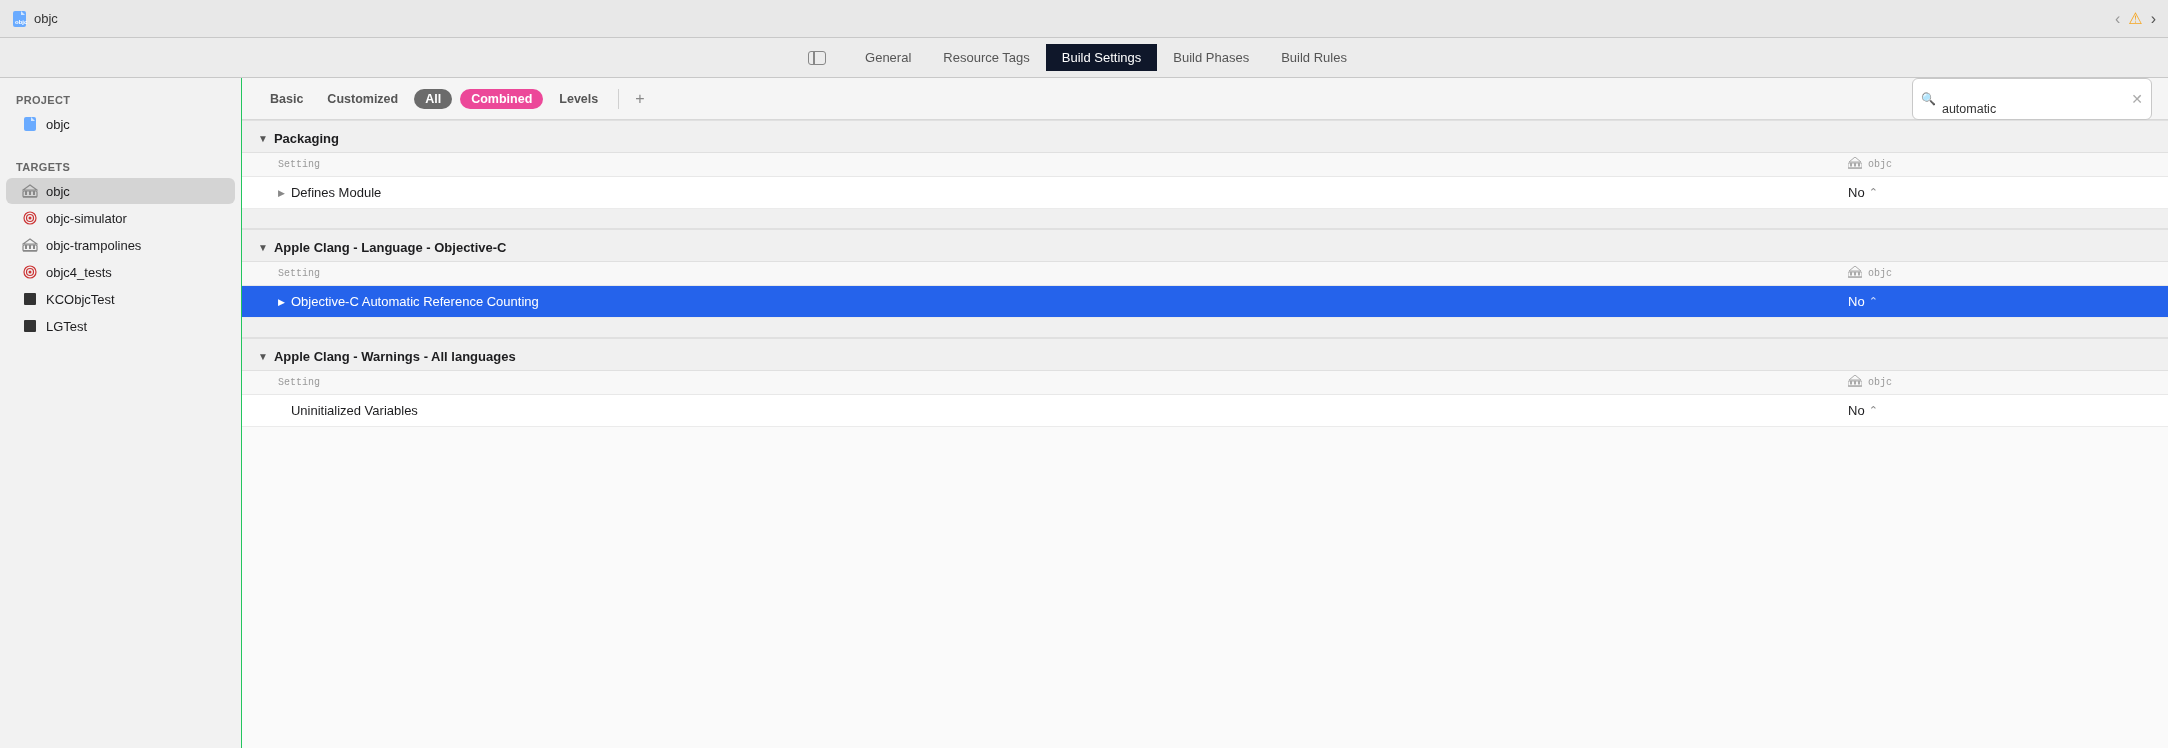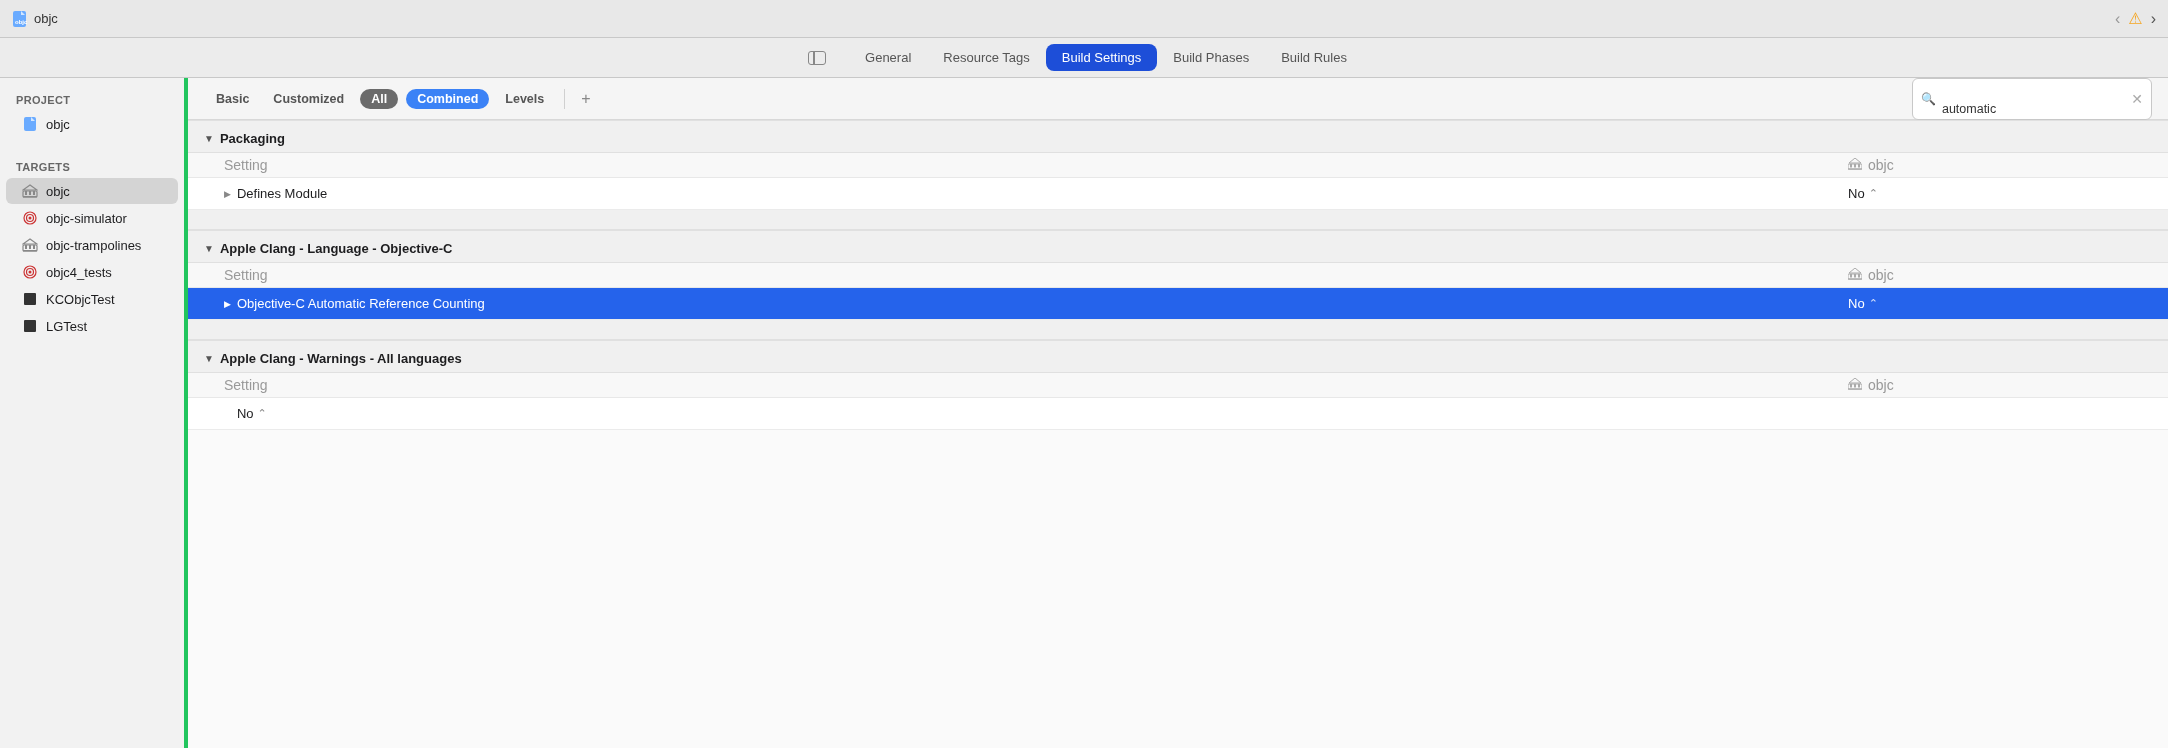--- a/index.html
+++ b/index.html
@@ -64,23 +64,23 @@
     }
     .tab-item {
       padding: 6px 16px;
       font-size: 13px;
       color: #555;
       cursor: pointer;
       border-radius: 6px;
       white-space: nowrap;
     }
     .tab-item.active {
-      background: #1d4ed8;
-      color: white;
-      border-radius: 8px;
+      background: #0f172a;
+      color: white;
+      border-radius: 0;
     }
 
     
     .panel-toggle {
       position: absolute;
       left: 12px;
       top: 50px;
       width: 24px;
       height: 20px;
       display: flex;
@@ -106,23 +106,23 @@
     }
 
     
     .main-layout {
       display: flex;
       height: calc(748px - 78px);
     }
 
     
     .sidebar {
-      width: 188px;
+      width: 242px;
       background: #f2f2f2;
-      border-right: 4px solid #22c55e;
+      border-right: 1px solid #22c55e;
       flex-shrink: 0;
       overflow-y: auto;
       padding-top: 8px;
     }
     .sidebar-section-header {
       font-size: 11px;
       font-weight: 700;
       color: #666;
       padding: 8px 16px 4px 16px;
       letter-spacing: 0.03em;
@@ -184,21 +184,21 @@
       font-weight: bold;
     }
     .filter-btn.all-pill {
       background: #6b6b6b;
       color: white;
       border-radius: 10px;
       padding: 3px 11px;
       margin: 0 4px;
     }
     .filter-btn.combined-pill {
-      background: #3b82f6;
+      background: #ec4899;
       color: white;
       border-radius: 10px;
       padding: 3px 11px;
       margin: 0 4px;
     }
     .filter-separator {
       width: 1px;
       height: 20px;
       background: #d0d0d0;
       margin: 0 8px;
@@ -269,22 +269,23 @@
     }
 
     .col-header-row {
       display: flex;
       align-items: center;
       padding: 4px 20px 4px 36px;
       border-bottom: 1px solid #e8e8e8;
       background: #f8f8f8;
     }
     .col-header {
-      font-size: 14px;
+      font-size: 10px;
       color: #999;
+      font-family: Liberation Mono, monospace;
     }
     .col-setting { flex: 1; }
     .col-value {
       width: 300px;
       display: flex;
       align-items: center;
       gap: 6px;
     }
     .col-icon {
       font-size: 13px;
@@ -559,20 +560,21 @@
               <polygon points="7,0 13,5 1,5" fill="none" stroke="#aaa" stroke-width="1"></polygon>
               <rect x="0" y="10.5" width="14" height="1.2" fill="#aaa"></rect>
             </svg>
           </span>
           <span class="col-header">objc</span>
         </div>
       </div>
 
       <div class="setting-row">
         <span class="setting-row-chevron" style="visibility:hidden;">▶</span>
+        <div class="setting-name">Uninitialized Variables</div>
         <div class="setting-value">
           <span>No</span>
           <span class="stepper">⌃</span>
         </div>
       </div>
 
     </div>
   </div>
 </div>
 

